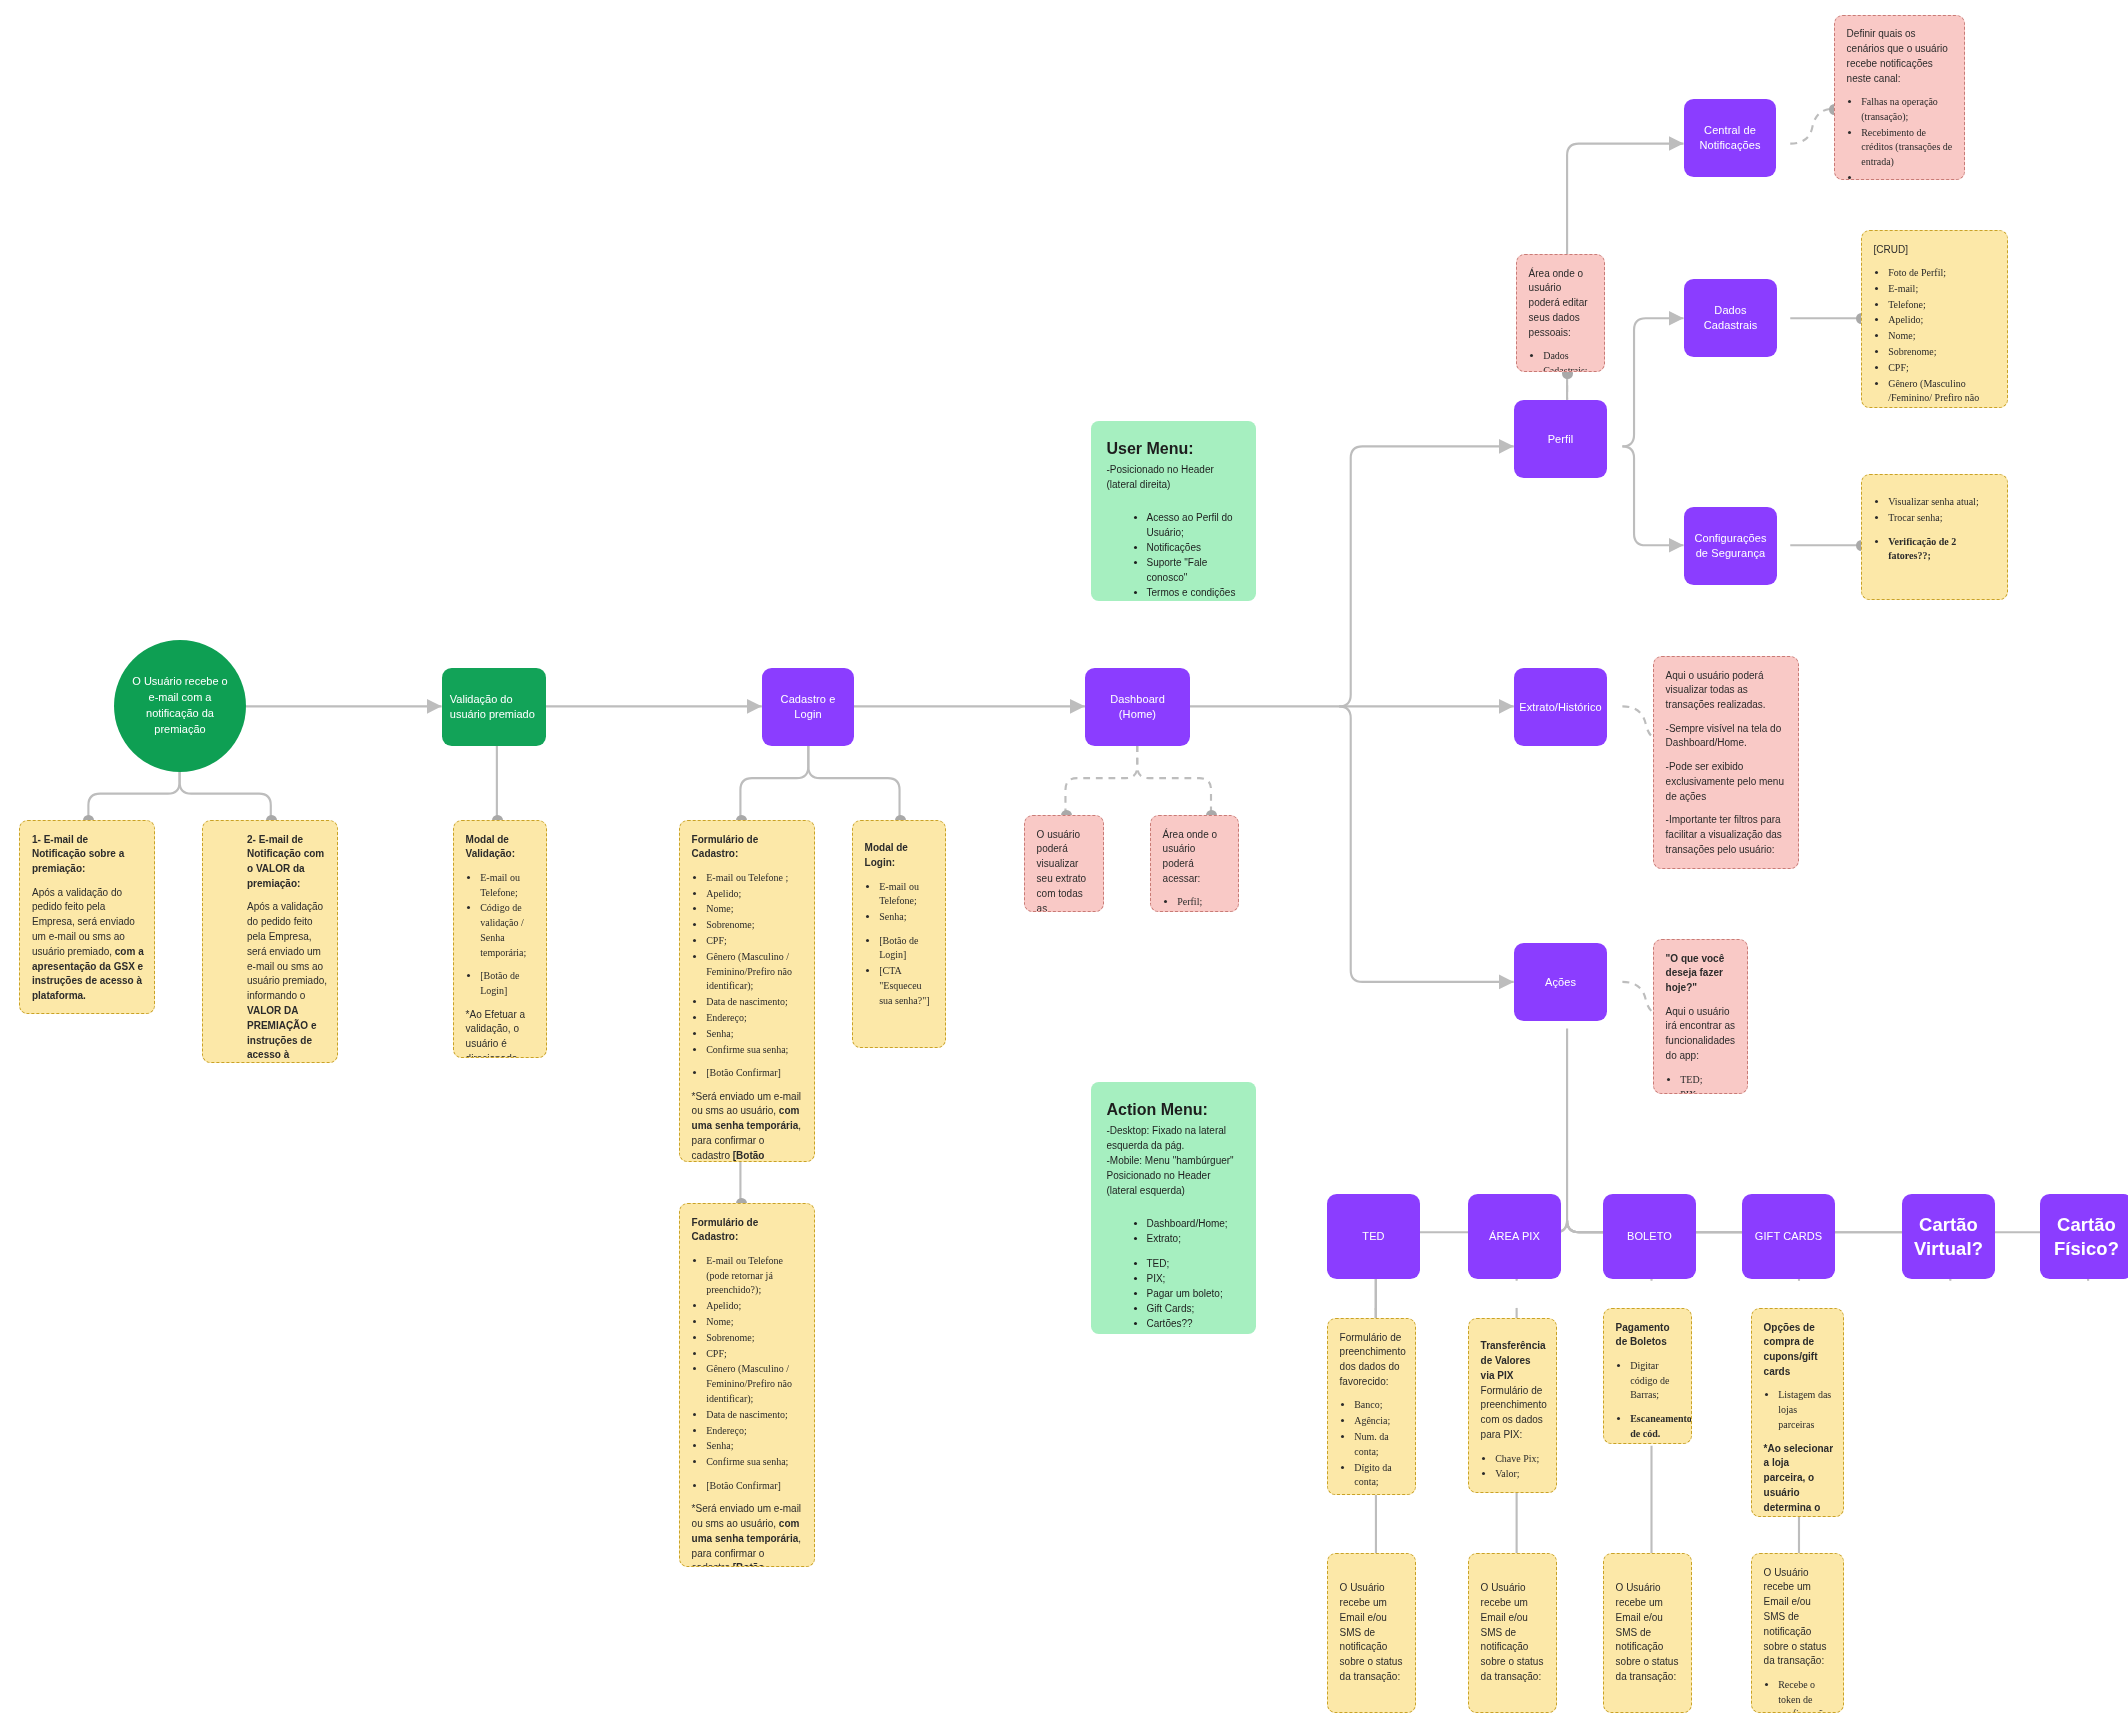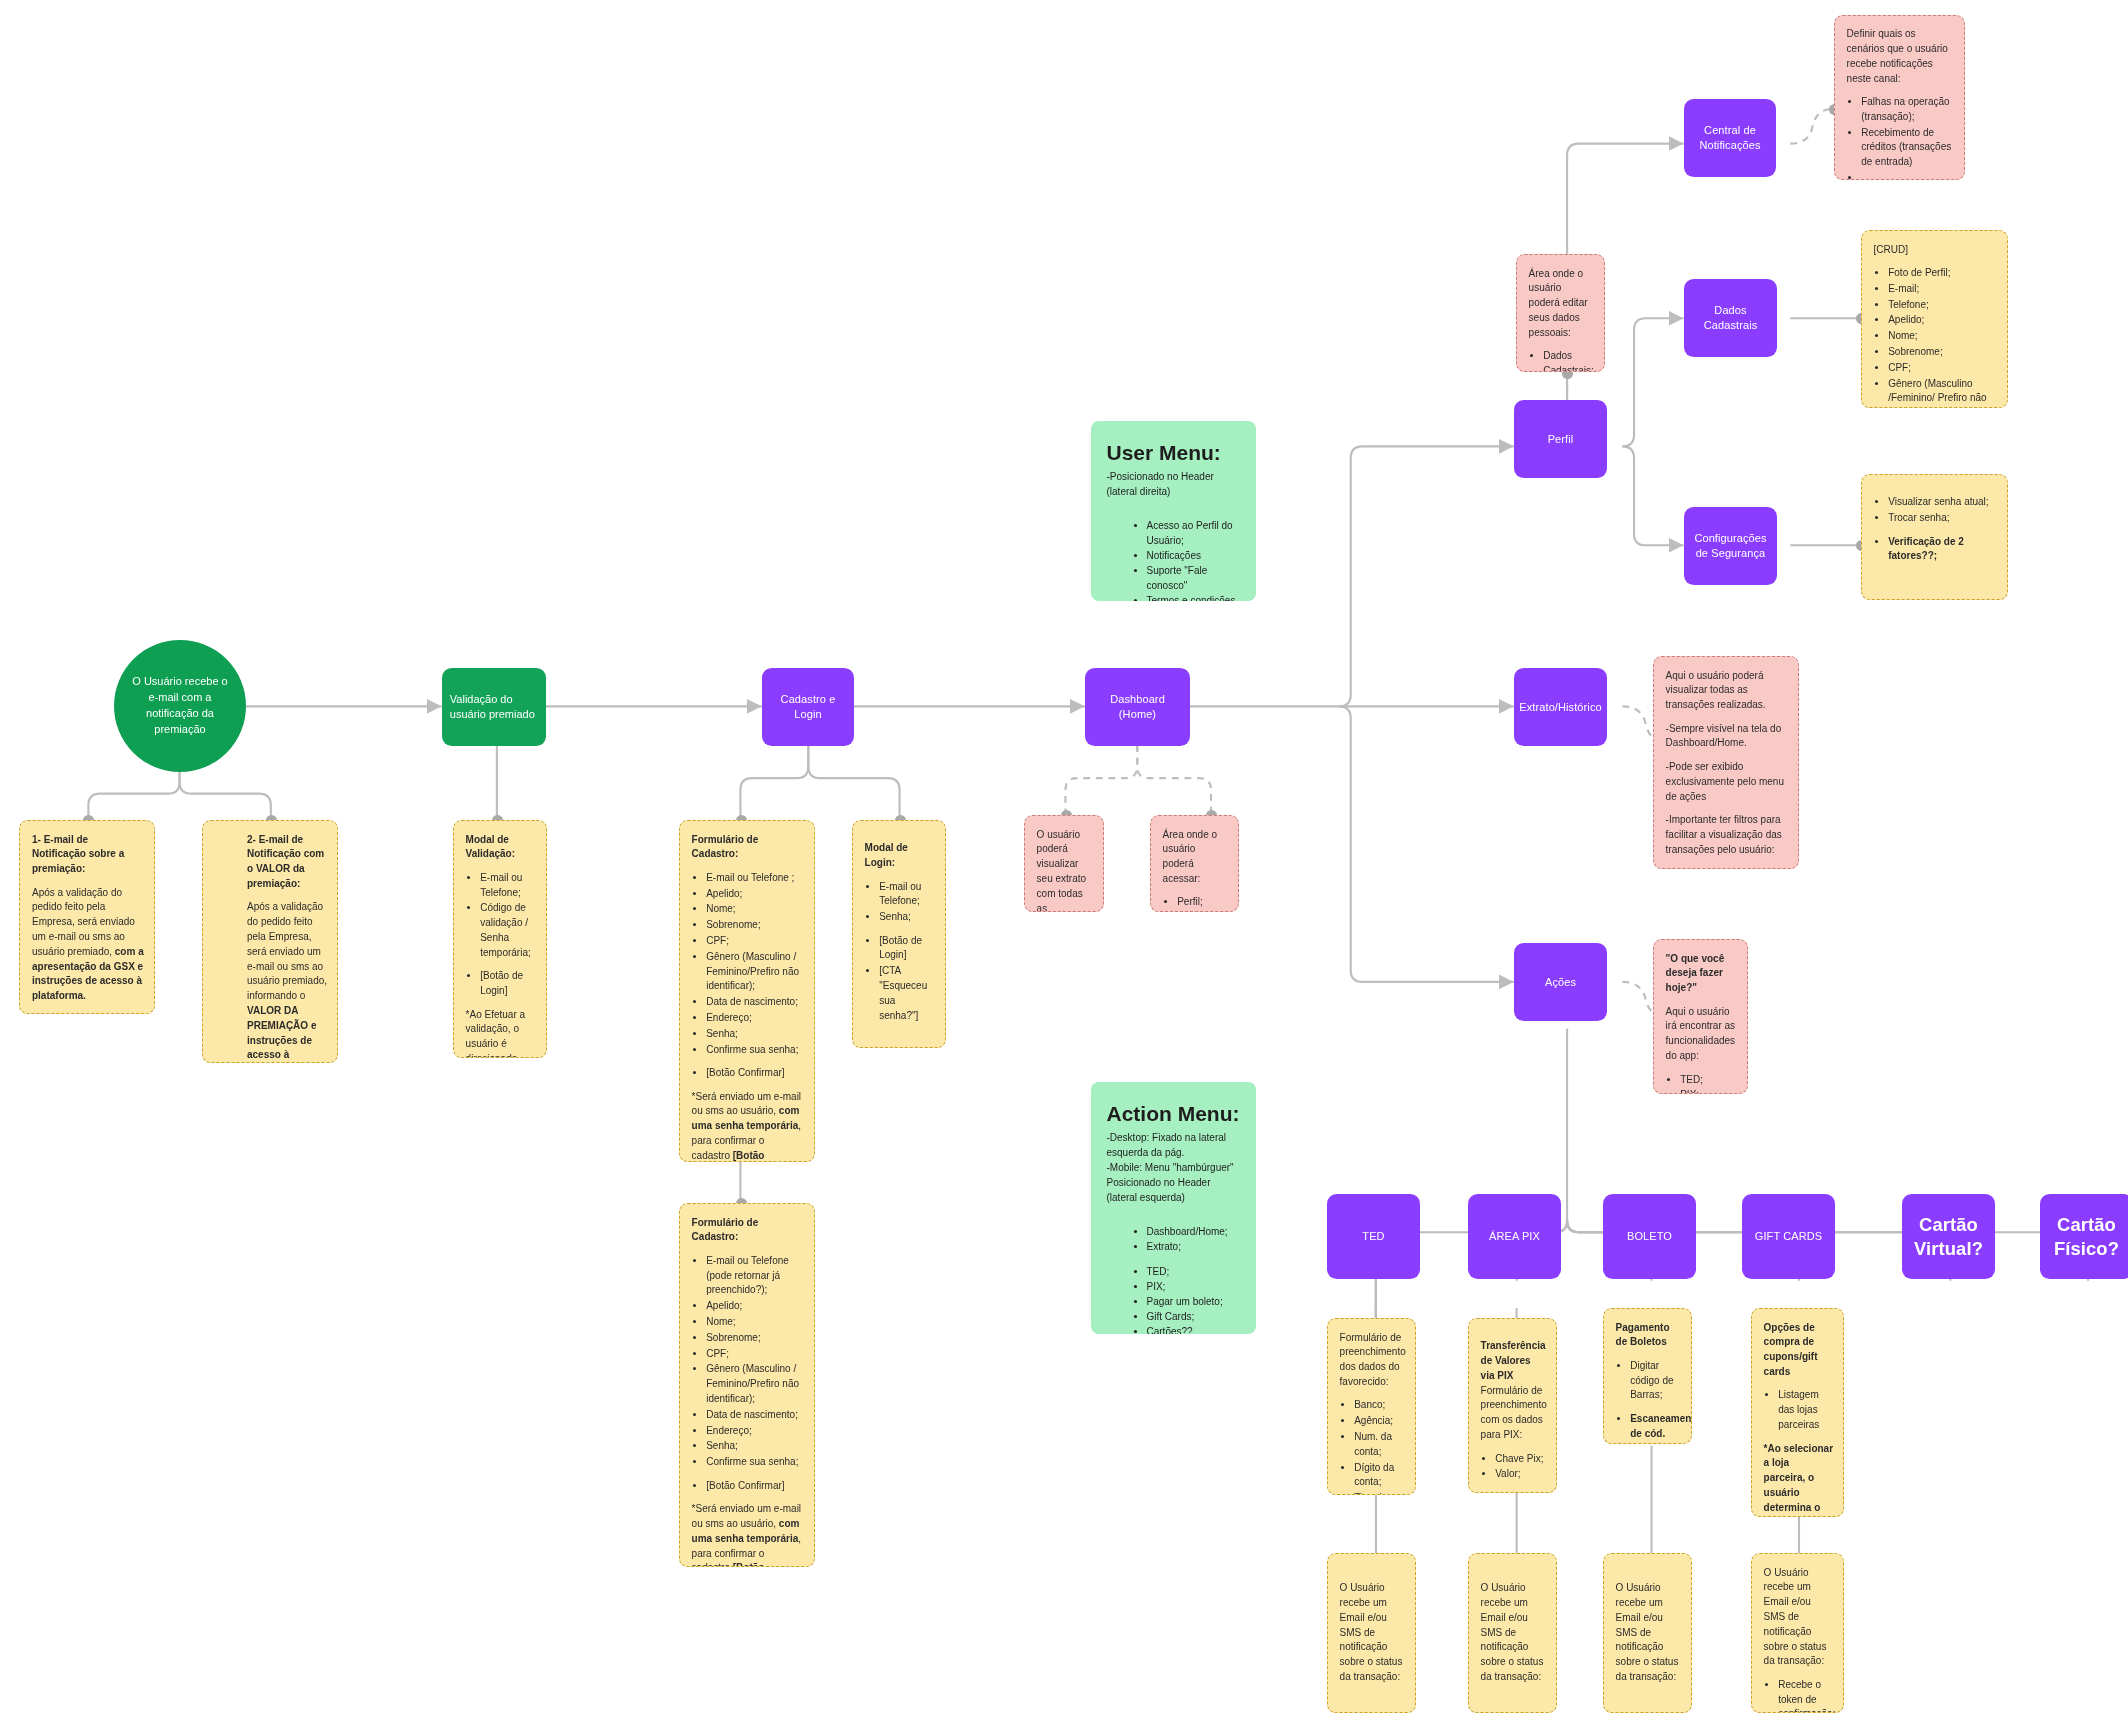--- a/index.html
+++ b/index.html
@@ -101,34 +101,35 @@
   .n-mint {
     background: #A6EFC0;
     border-radius: 7.8px;
     color: #1d1d1d;
     font-size: 10px;
     line-height: 1.5;
     padding: 15.5px 15.5px;
     overflow: hidden;
   }
   .n-mint .title {
-    font-size: 21px;
+    font-size: 16px;
     font-weight: bold;
     display: block;
     margin-bottom: 1px;
   }
   .note-title {
     font-weight: bold;
     display: block;
   }
   .note p { margin: 0 0 8.7px 0; }
   .note p:last-child { margin-bottom: 0; }
   .note ul {
     margin: 0 0 8.7px 0;
     padding-left: 14.6px;
+    font-family: Liberation Serif, serif;
   }
   .note ul:last-child { margin-bottom: 0; }
   .note li { margin: 0 0 1px 0; }
   .note b { font-weight: bold; }
   .gap { height: 8.7px; }
   .edge-dot {
     position: absolute;
     width: 10.7px; height: 10.7px;
     border-radius: 50%;
     background: #A9A9A9;

